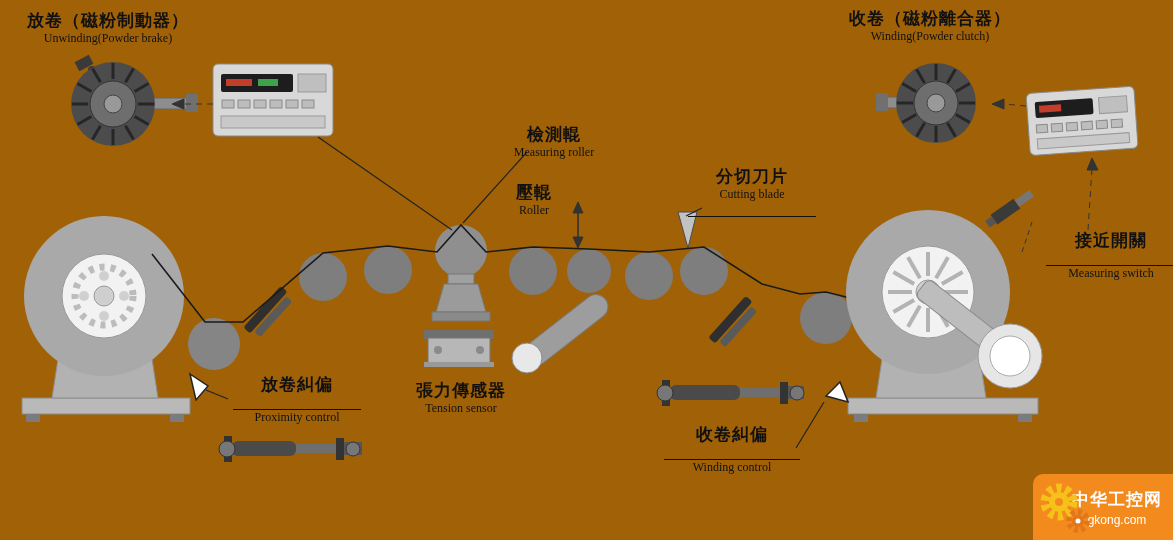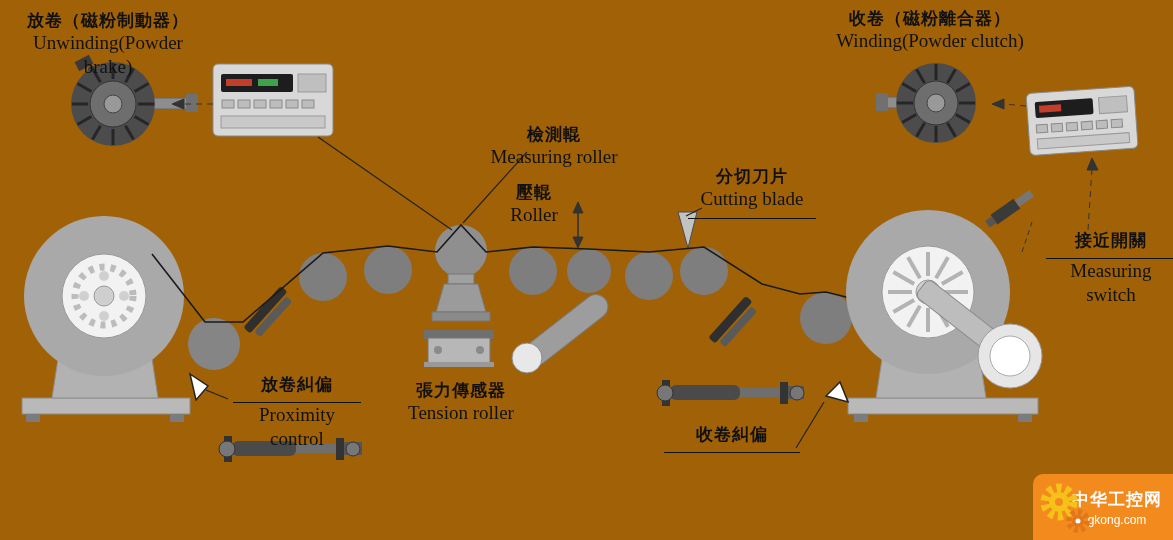--- a/index.html
+++ b/index.html
@@ -3,22 +3,22 @@
 <meta charset="utf-8">
 <style>
   html,body { margin:0; padding:0; background:#fff; }
   .stage {
     position:relative; width:1173px; height:540px; background:#a16207;
     overflow:hidden; font-family:"Liberation Serif", serif; color:#111;
   }
   svg.diagram { position:absolute; left:0; top:0; }
   .label { position:absolute; text-align:center; line-height:1.25; }
   .label .zh { font-weight:bold; font-size:17px; letter-spacing:1px; }
-  .label .en { font-size:19px; }
-  .underlined { border-bottom:1.6px solid #111; padding-bottom:7px; }
+  .label .en { font-size:12px; }
+  .underlined { border-bottom:1.6px solid #111; padding-bottom:14px; }
   .watermark {
     position:absolute; right:0; bottom:0; width:140px; height:66px;
     background:#f28a1e; border-radius:10px 0 0 0;
     display:flex; align-items:center; justify-content:flex-end;
     font-family:"Liberation Sans", sans-serif;
   }
   .wm-gears { position:absolute; left:2px; top:2px; }
   .wm-text { text-align:center; width:100px; margin-right:6px; color:#fff; }
   .wm-name { font-size:17px; font-weight:bold; letter-spacing:1px; }
   .wm-url  { font-size:12px; margin-top:2px; }
@@ -293,25 +293,26 @@
     <div class="en">Measuring switch</div>
   </div>
 
   <div class="label" style="left:233px; top:374px; width:128px">
     <div class="zh underlined">放卷糾偏</div>
     <div class="en">Proximity control</div>
   </div>
 
   <div class="label" style="left:396px; top:380px; width:130px">
     <div class="zh">張力傳感器</div>
-    <div class="en">Tension roller</div>
+    <div class="en">Tension sensor</div>
   </div>
 
   <div class="label" style="left:664px; top:424px; width:136px">
     <div class="zh underlined">收卷糾偏</div>
+    <div class="en">Winding control</div>
   </div>
 
   <div class="watermark">
     <svg class="wm-gears" width="62" height="62">
       <circle cx="24" cy="26" r="14" fill="none" stroke="#f6c21a" stroke-width="9" stroke-dasharray="5 4"></circle>
       <circle cx="24" cy="26" r="10" fill="#f6c21a"></circle>
       <circle cx="24" cy="26" r="4" fill="#f28a1e"></circle>
       <circle cx="43" cy="45" r="9" fill="none" stroke="#e2761b" stroke-width="6" stroke-dasharray="4 3"></circle>
       <circle cx="43" cy="45" r="6" fill="#e2761b"></circle>
       <circle cx="43" cy="45" r="2.5" fill="#ffffff"></circle>

